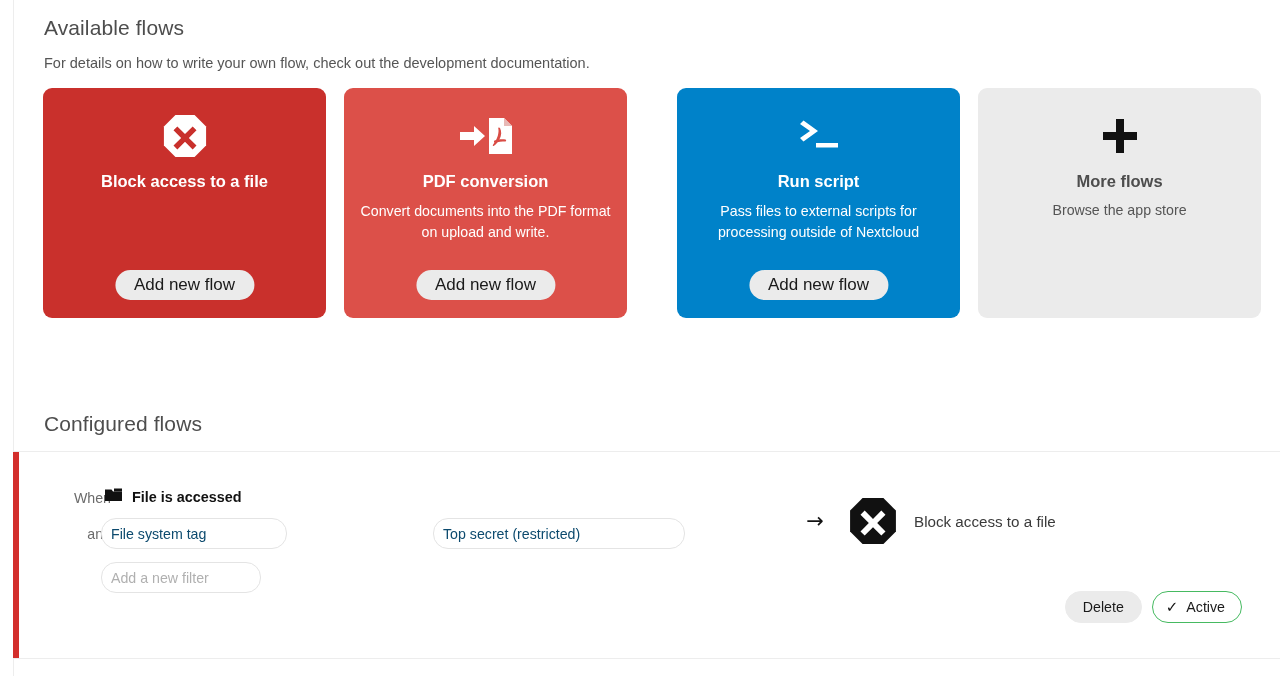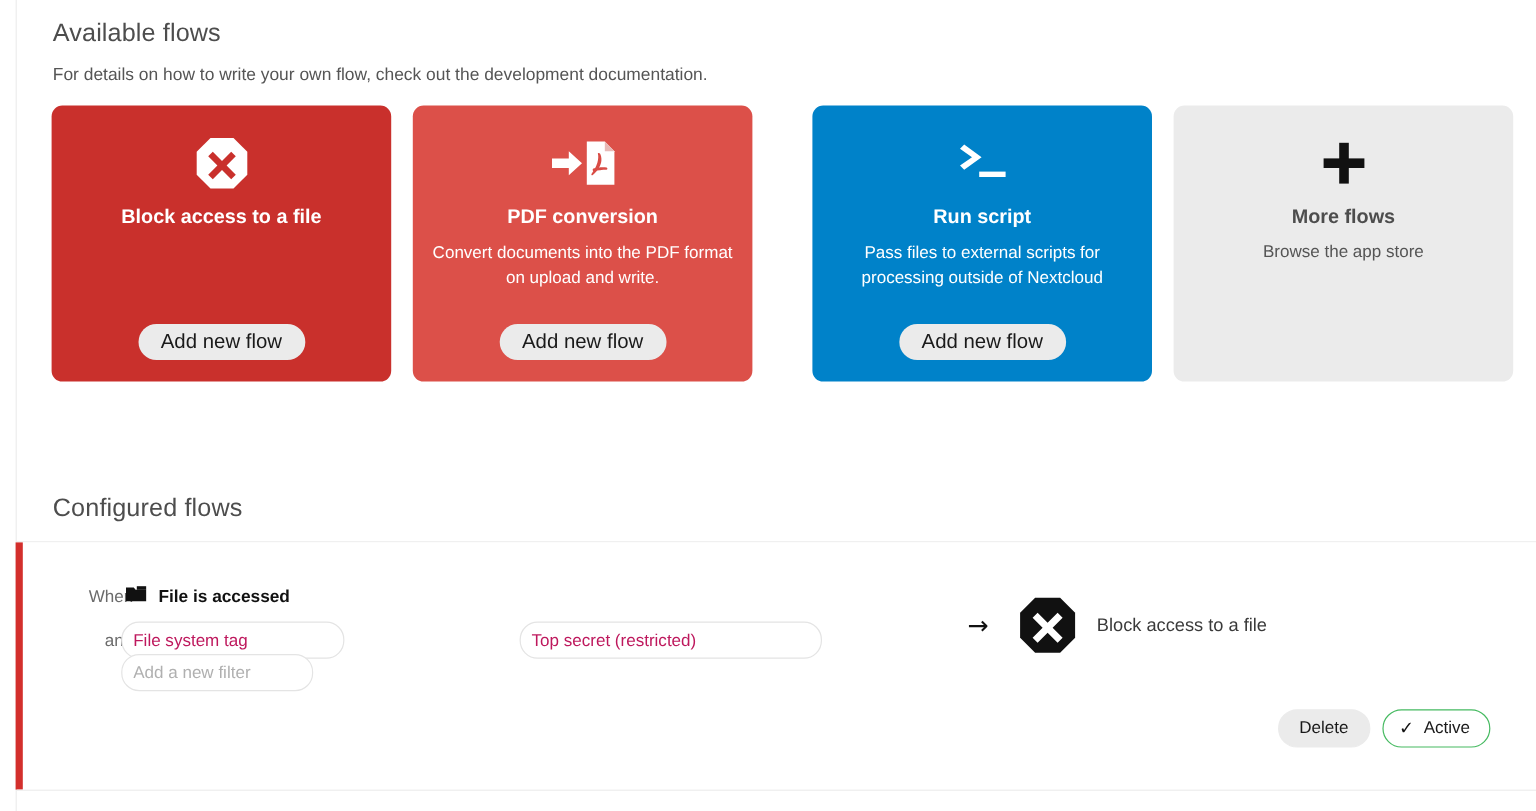--- a/index.html
+++ b/index.html
@@ -187,30 +187,30 @@
   }
 
   .filter-input {
     position: absolute;
     height: 31px;
     border: 1px solid #e4e4e4;
     border-radius: 15px;
     background: #ffffff;
     font-size: 14.2px;
     font-family: inherit;
-    color: #be185d;
+    color: #0c4a6e;
     padding: 0 9px;
     outline: none;
   }
   .filter-input::placeholder { color: #b0b0b0; }
 
   #filter-subject  { left: 88px;  top: 66px;  width: 186px; }
   #filter-operator { left: 282px; top: 66px;  width: 134px; }
   #filter-value    { left: 420px; top: 66px;  width: 252px; }
-  #filter-new      { left: 88px;  top: 93px; width: 160px; }
+  #filter-new      { left: 88px;  top: 110px; width: 160px; }
 
   .action-area {
     position: absolute;
     left: 785px;
     top: 44px;
     display: flex;
     align-items: center;
     gap: 0;
   }
   .arrow-icon {

